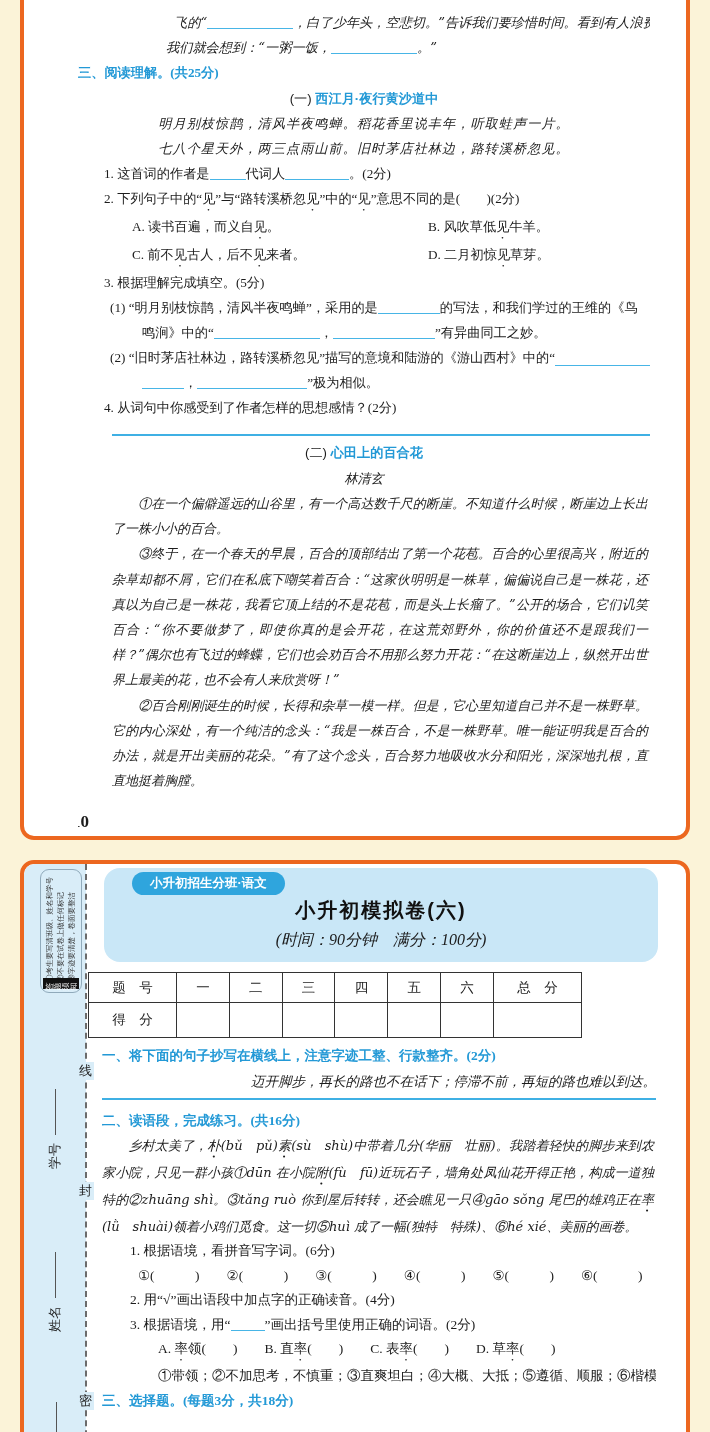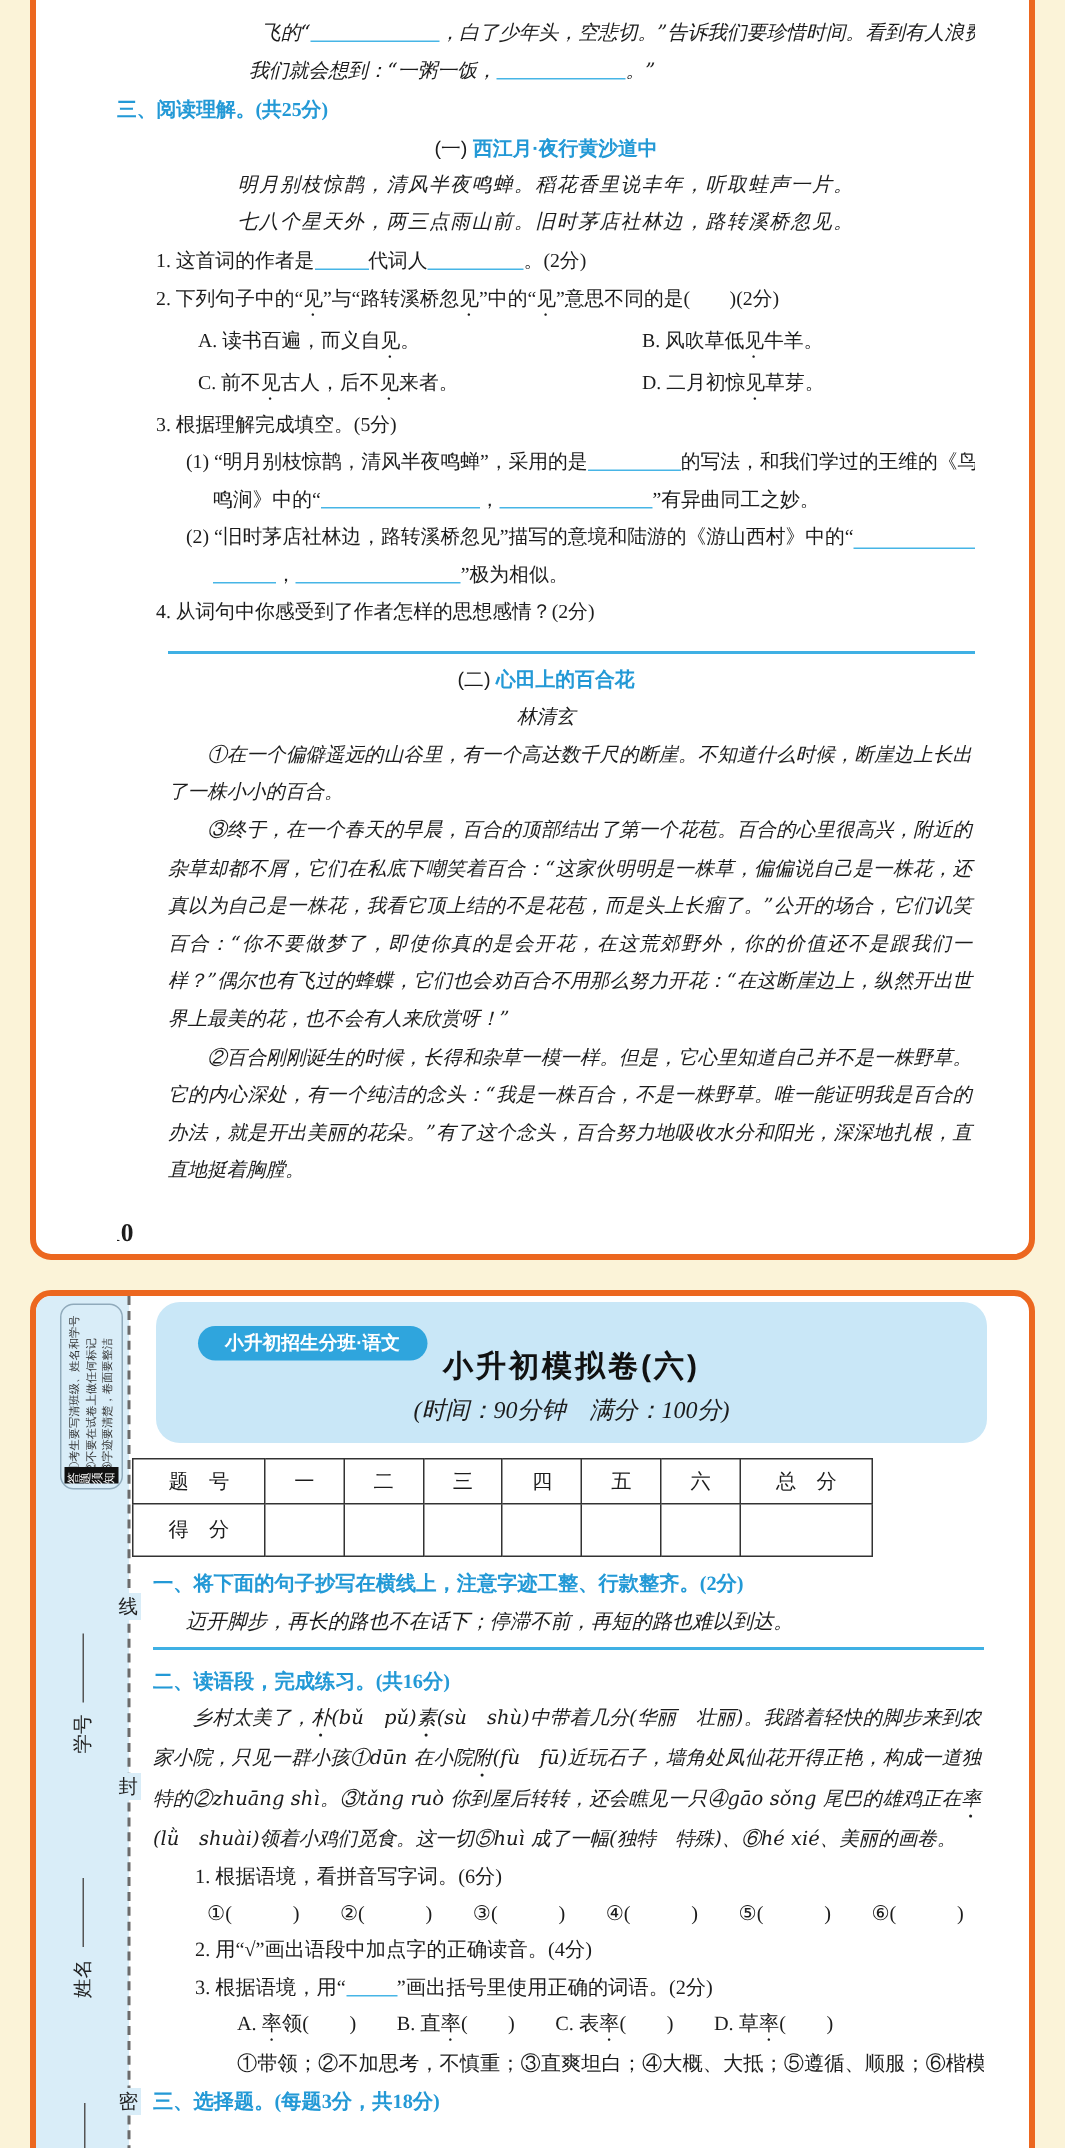--- a/index.html
+++ b/index.html
@@ -28,21 +28,21 @@
   .tp-content{position:absolute;left:54px;right:36px;top:40px;
     font-size:13.2px;line-height:25px;overflow:hidden;}
   .lead1{margin-left:96px;}
   .lead2{margin-left:88px;}
   .pt-title{margin-top:1px;}
   .pt-title .t{font-family:"Liberation Sans",sans-serif;}
   .poem{letter-spacing:1px;}
   .q{margin-left:26px;}
   .optrow{display:flex;margin-left:54px;}
   .optrow .cell1{width:296px;}
-  .sub{margin-left:46px;}
+  .sub{margin-left:32px;}
   .cont{margin-left:64px;}
   .ansline{border-bottom:2px solid #3fb0e4;height:0;margin:14px 0 4px 34px;}
   .author{font-size:13px;margin-top:1px;}
   .para{margin:0 2px 0 34px;text-align:justify;font-size:13px;line-height:25.2px;}
   .pagenum{font-weight:bold;font-size:17px;margin:16px 0 0 -6px;}
 
   
   .seal-strip{position:absolute;left:0;top:0;bottom:0;width:62px;background:#d9edf8;
     border-top-left-radius:10px;border-bottom-left-radius:10px;}
   .seal-dash{position:absolute;left:61px;top:0;bottom:0;width:0;border-left:2px dashed #6b6b6b;}
@@ -60,37 +60,37 @@
   .f1{left:-44px;top:255px;}
   .f2{left:-44px;top:418px;}
   .fcut{position:absolute;left:32px;top:538px;height:45px;border-left:1.5px solid #555;}
   .seal-char{position:absolute;left:53px;width:17px;text-align:center;font-size:13px;
     background:#d9edf8;z-index:2;color:#222;}
   .sc1{top:198px}.sc2{top:318px}.sc3{top:528px}
 
   
   .panel{position:absolute;left:80px;right:28px;top:4px;height:94px;
     background:#c9e7f7;border-radius:16px;}
-  .pill{position:absolute;left:28px;top:16px;height:23px;line-height:23px;padding:0 18px;
+  .pill{position:absolute;left:28px;top:4px;height:23px;line-height:23px;padding:0 18px;
     background:#2fa5dd;border-radius:12px;color:#fff;font-size:12.5px;font-weight:bold;
     font-family:"Liberation Sans",sans-serif;text-align:center;}
   .exam-title{text-align:center;padding-top:29px;font-size:20px;font-weight:bold;
     letter-spacing:2px;font-family:"Liberation Sans",sans-serif;color:#111;}
   .exam-meta{text-align:center;margin-top:6px;font-size:16px;font-style:italic;}
 
   .score-table{position:absolute;left:64px;right:32px;top:108px;border-collapse:collapse;
     table-layout:fixed;width:494px;font-size:13.5px;}
   .score-table td{border:1.2px solid #333;text-align:center;padding:0;background:#fff;}
   .score-table .r1 td{height:29px;}
   .score-table .r2 td{height:34px;}
 
   
   .bp-content{position:absolute;left:78px;right:30px;top:180px;
     font-size:13.5px;line-height:24.5px;overflow:hidden;}
-  .bp-content .copy{margin-left:22px;}
+  .bp-content .copy{margin-left:22px;text-align:right;}
   .ansline2{border-bottom:2px solid #3fb0e4;height:0;margin:5px 0 9px 0;}
   .bp-passage{text-align:justify;font-size:13px;margin-right:2px;}
   .bq{margin-left:28px;}
   .bq2{margin-left:36px;}
   .opt2{margin-left:56px;}
 </style>
 </head>
 <body>
 
 <div class="page page-top">

